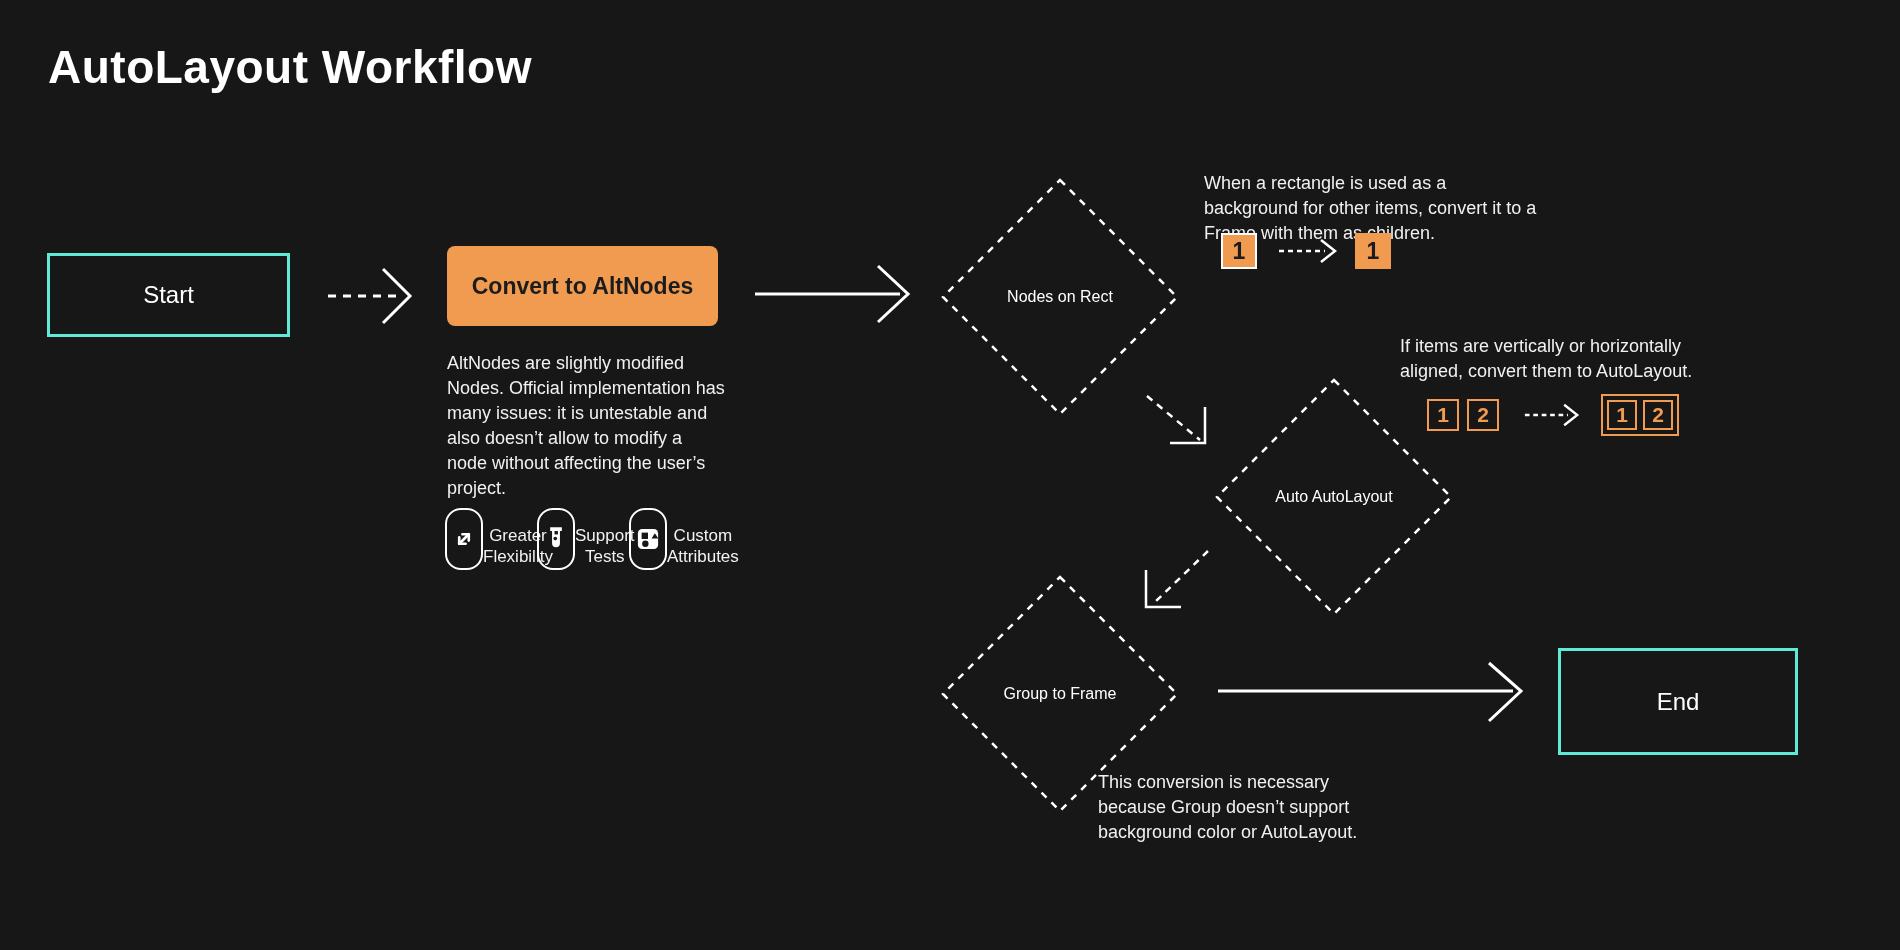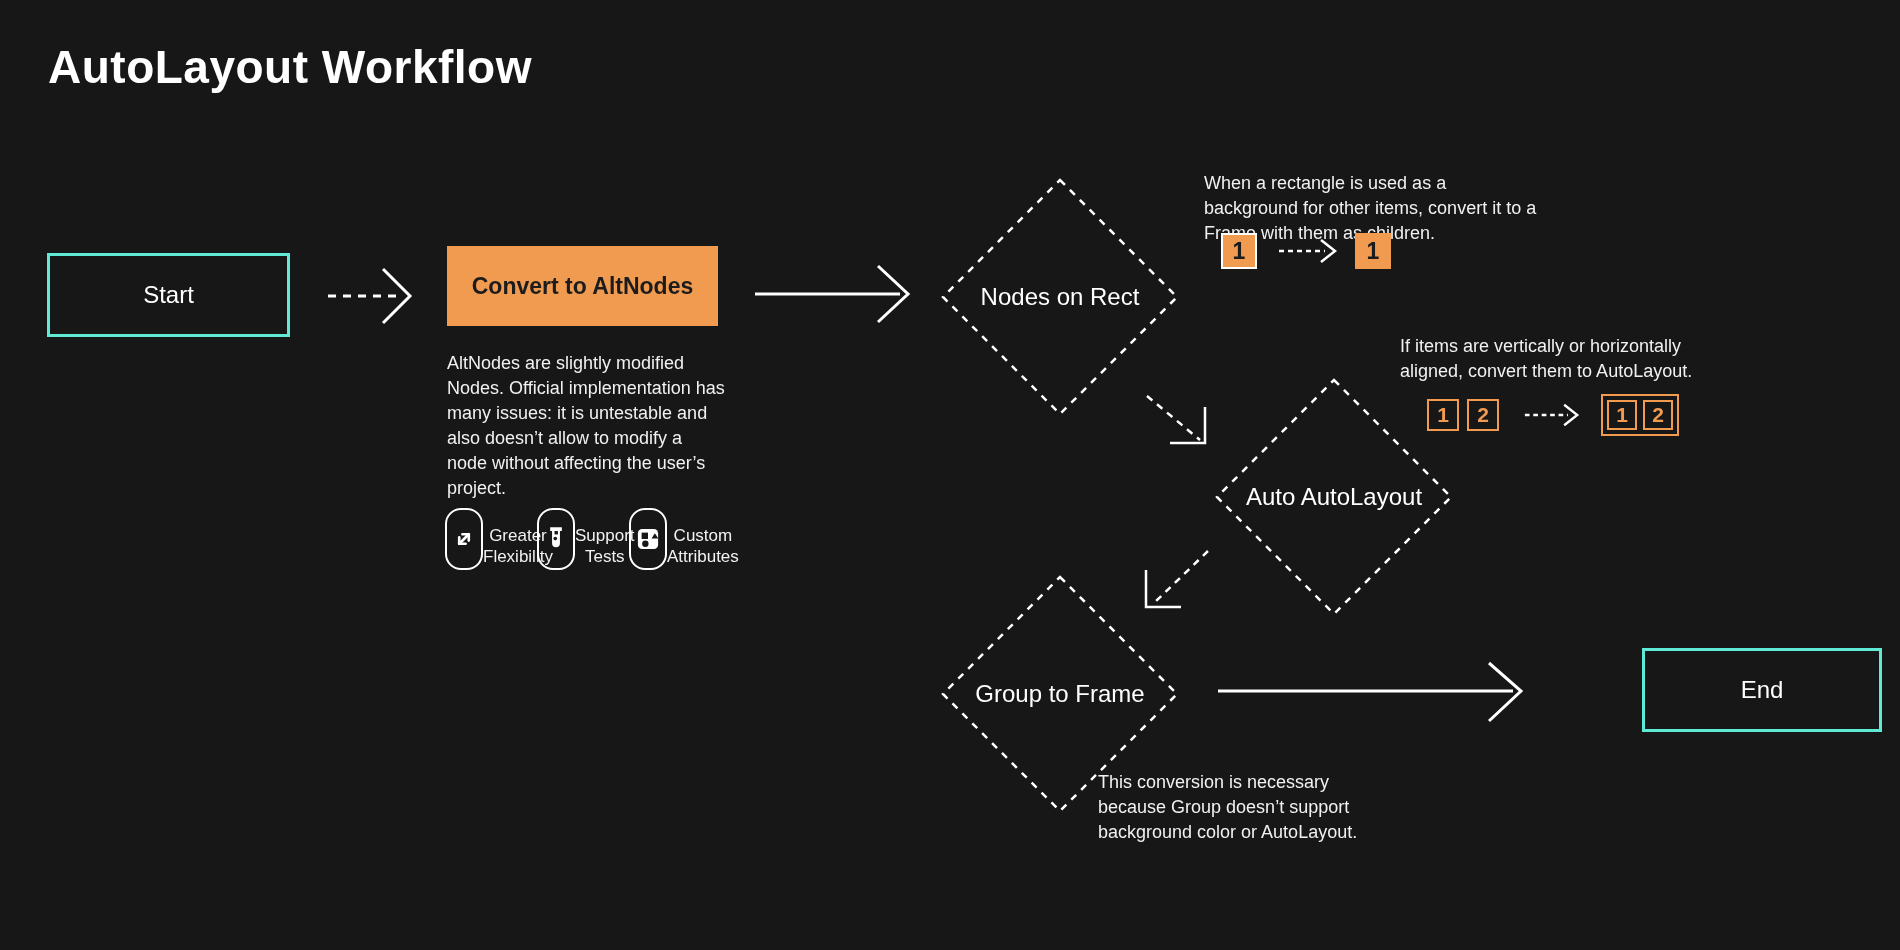--- a/index.html
+++ b/index.html
@@ -35,21 +35,21 @@
   .orange-box {
     background: #F09B50;
     color: #1C1C1C;
     font-weight: 600;
     font-size: 23px;
     border: none;
   }
   .diamond-label {
     position: absolute;
     transform: translate(-50%, -50%);
-    font-size: 24px;
+    font-size: 16px;
     white-space: nowrap;
     color: #ffffff;
   }
   .note {
     position: absolute;
     font-size: 18px;
     line-height: 25px;
     color: #f1f1f1;
   }
   .features {
@@ -154,21 +154,21 @@
     <g stroke="#ffffff" fill="none">
       <line x1="1218" y1="691" x2="1513" y2="691" stroke-width="3"></line>
       <polyline points="1489,663 1521,691 1489,721" stroke-width="3"></polyline>
     </g>
   </svg>
 
   <div class="node-box outline-box" style="left:47px; top:253px; width:243px; height:84px;">
     <span>Start</span>
   </div>
 
-  <div class="node-box orange-box" style="left:447px; top:246px; width:271px; height:80px;">
+  <div class="node-box orange-box" style="left:447px; top:246px; width:271px; height:80px;border-radius:8px;">
     <span>Convert to AltNodes</span>
   </div>
 
   <p class="note" style="left:447px; top:351px; width:280px;">AltNodes are slightly modified Nodes. Official implementation has many issues: it is untestable and also doesn’t allow to modify a node without affecting the user’s project.</p>
 
   <div class="features">
     <div class="feature">
       <div class="feature-icon">
         <svg width="34" height="34" viewBox="0 0 32 32" fill="none" stroke="#ffffff" stroke-width="2.5" stroke-linecap="round" stroke-linejoin="round">
           <line x1="11.5" y1="20.5" x2="20.5" y2="11.5"></line>
@@ -231,17 +231,17 @@
     </svg>
     <div class="spacer-20"></div>
     <div class="group-frame">
       <div class="num-sq num-outlined">1</div>
       <div class="num-sq num-outlined">2</div>
     </div>
   </div>
 
   <p class="note" style="left:1098px; top:770px; width:300px;">This conversion is necessary because Group doesn’t support background color or AutoLayout.</p>
 
-  <div class="node-box outline-box" style="left:1642px; top:648px; width:240px; height:84px;">
+  <div class="node-box outline-box" style="left:1558px; top:648px; width:240px; height:107px;">
     <span>End</span>
   </div>
 
 </div>
 
 </body></html>

